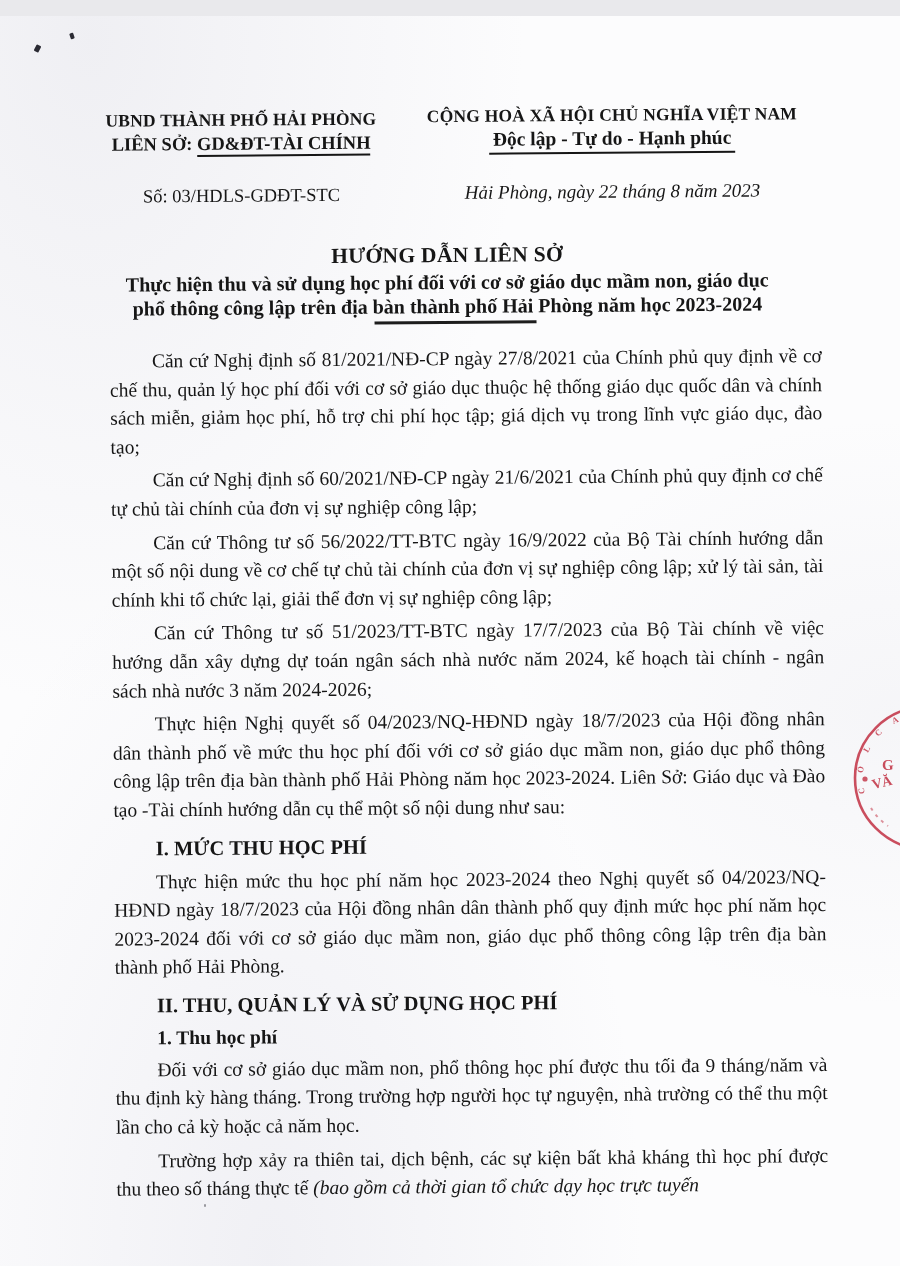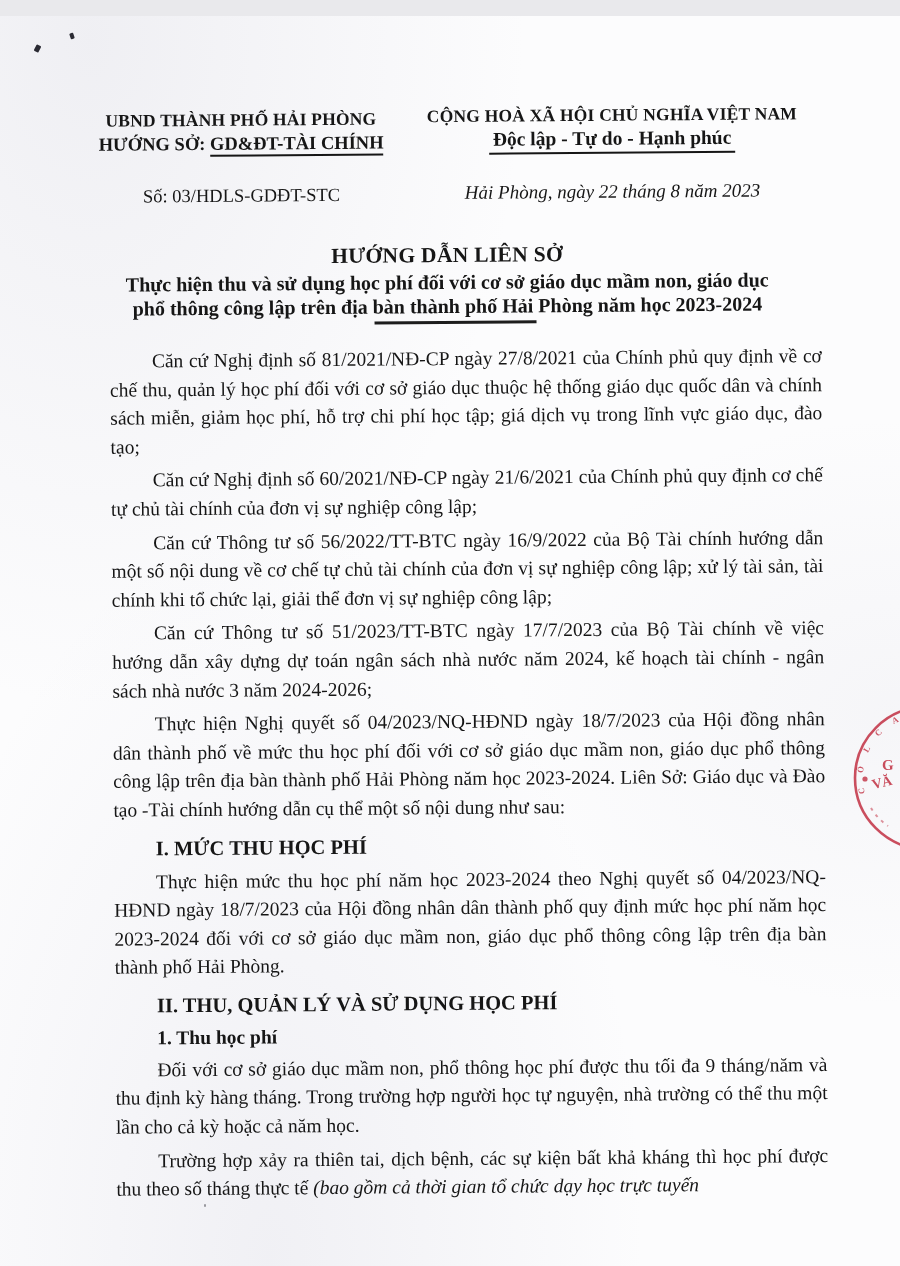--- a/index.html
+++ b/index.html
@@ -64,21 +64,21 @@
   .speck.s3{left:204px;top:1188px;width:2px;height:3px;opacity:.45;}
 </style>
 </head>
 <body>
 
 <div class="sheet">
   <div class="tilt">
 
     <div class="hdr-left">
       <div class="org">UBND THÀNH PHỐ HẢI PHÒNG</div>
-      <div class="dept"><span>HƯỚNG SỞ: </span><span class="u">GD&amp;ĐT-TÀI CHÍNH</span></div>
+      <div class="dept"><span>LIÊN SỞ: </span><span class="u">GD&amp;ĐT-TÀI CHÍNH</span></div>
     </div>
     <div class="doc-number">Số: 03/HDLS-GDĐT-STC</div>
 
     <div class="hdr-right">
       <div class="nation">CỘNG HOÀ XÃ HỘI CHỦ NGHĨA VIỆT NAM</div>
       <div><span class="motto">Độc lập - Tự do - Hạnh phúc</span></div>
     </div>
     <div class="dateline">Hải Phòng, ngày 22  tháng 8  năm 2023</div>
 
     <div class="doc-title">HƯỚNG DẪN LIÊN SỞ</div>

